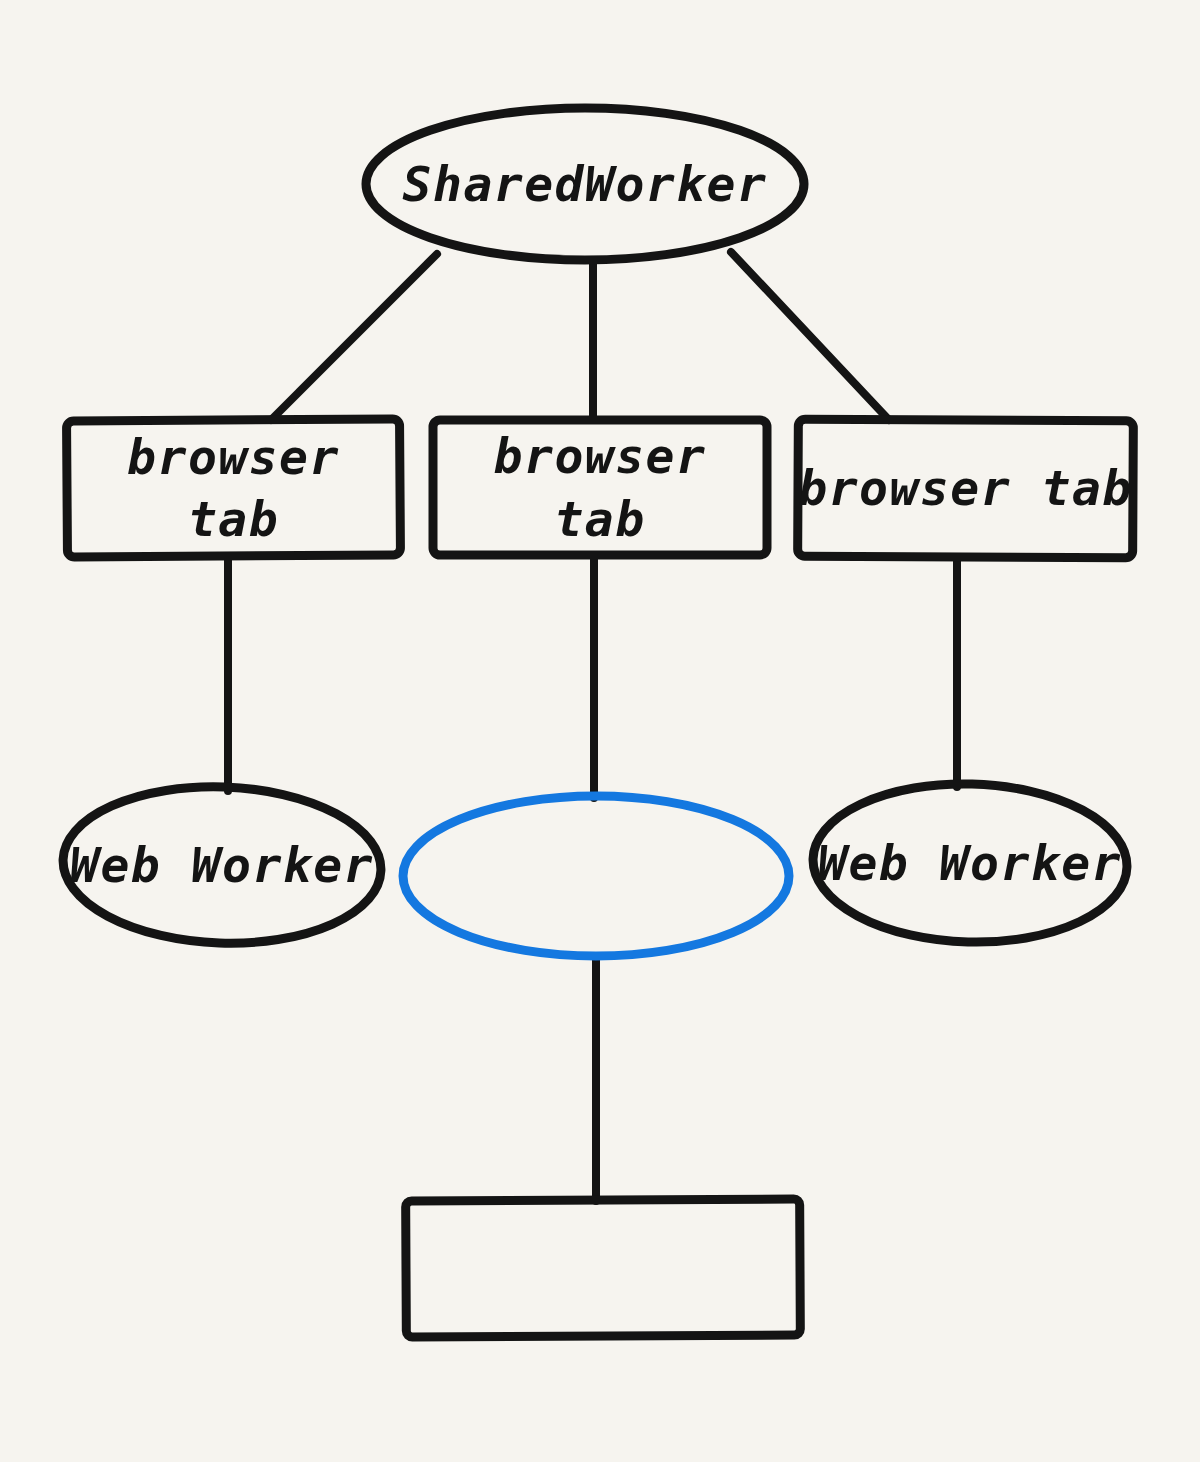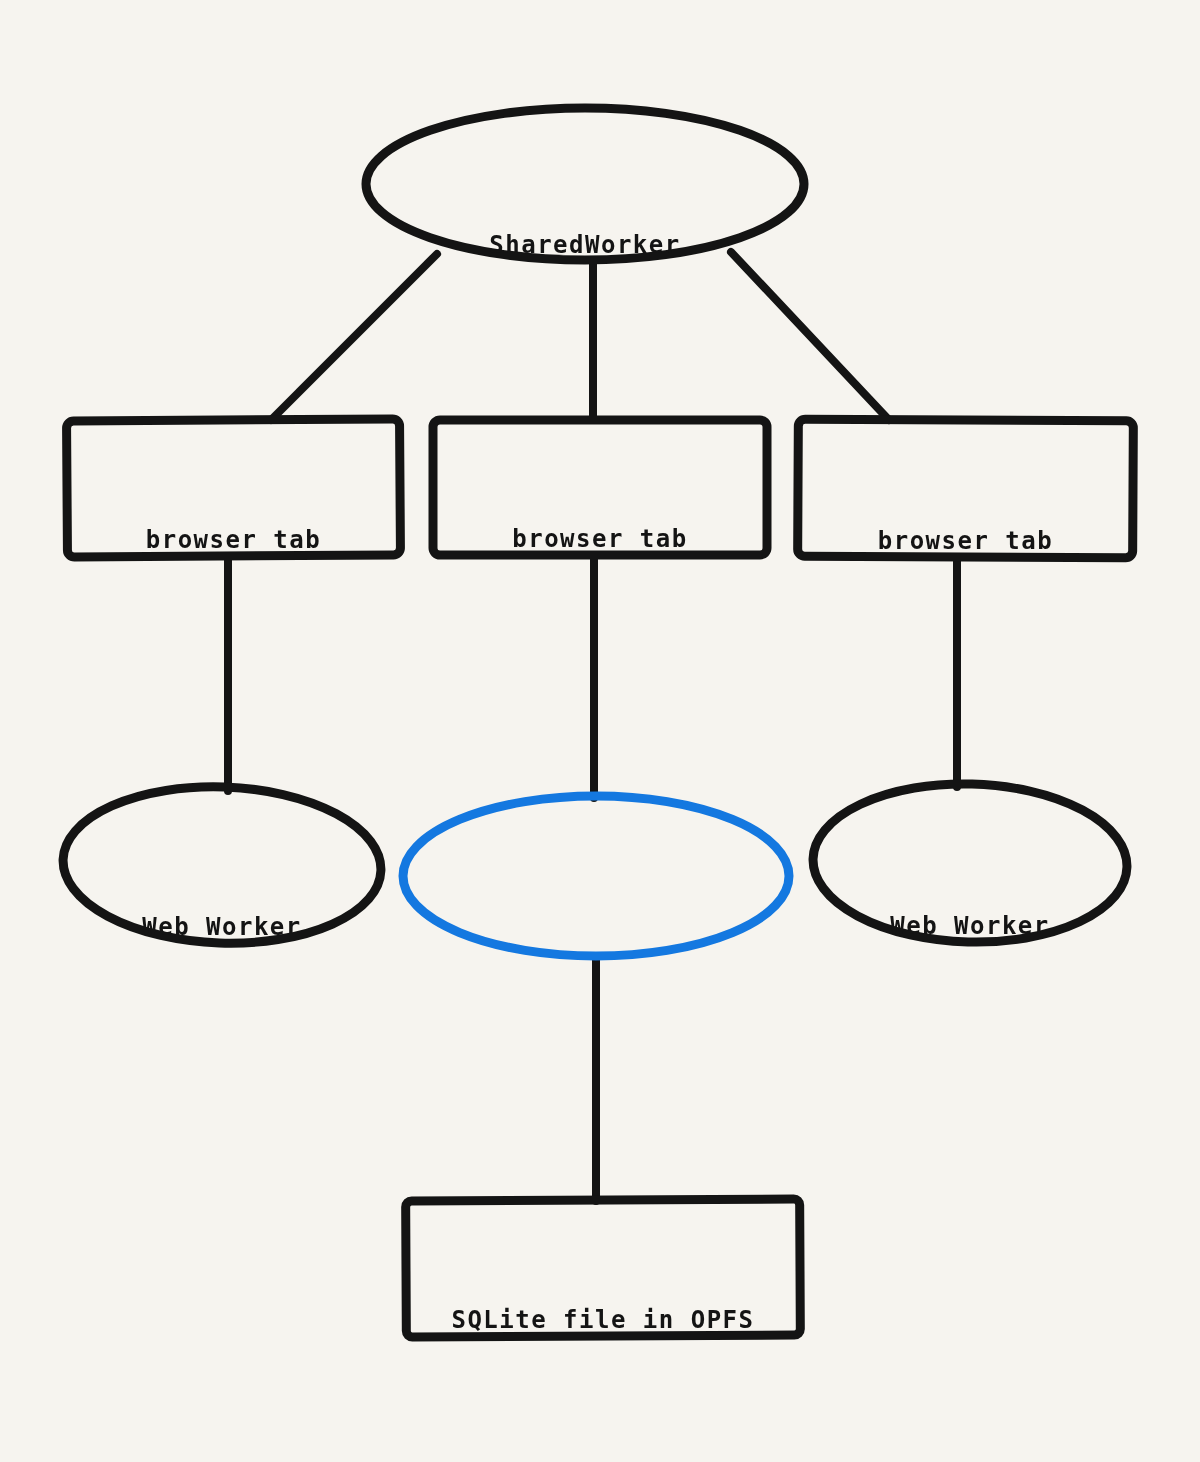--- a/index.html
+++ b/index.html
@@ -34,28 +34,29 @@
   }
   .shape.accent { stroke: var(--accent); }
   .edge {
     stroke: var(--ink);
     stroke-width: 8;
     stroke-linecap: round;
   }
   .node-label {
     position: absolute;
     display: flex;
-    align-items: flex-end;
+    align-items: center;
     justify-content: center;
     text-align: center;
-    font-size: 24px;
+    font-size: 48px;
     font-weight: 600;
     letter-spacing: 1.5px;
     line-height: 1.3;
     color: var(--ink);
+    font-style: italic;
   }
   .node-label .wrap { display: inline-block; }
   .node-label.accent {
     color: var(--accent);
     font-weight: 700;
   }
   .lbl-shared { left: 365px; top: 107px; width: 440px; height: 154px; }
   .lbl-tab-left { left: 67px;  top: 420px; width: 333px; height: 136px; }
   .lbl-tab-center { left: 433px; top: 420px; width: 334px; height: 135px; }
   .lbl-tab-right { left: 798px; top: 420px; width: 335px; height: 137px; }
@@ -104,17 +105,14 @@
   </div>
   <div class="node-label lbl-tab-right">
     <span class="wrap">browser tab</span>
   </div>
   <div class="node-label lbl-worker-left">
     <span class="wrap">Web Worker</span>
   </div>
   <div class="node-label lbl-worker-right">
     <span class="wrap">Web Worker</span>
   </div>
-  <div class="node-label lbl-sqlite">
-    <span class="wrap">SQLite file in OPFS</span>
-  </div>
 
 </div>
 
 </body></html>

